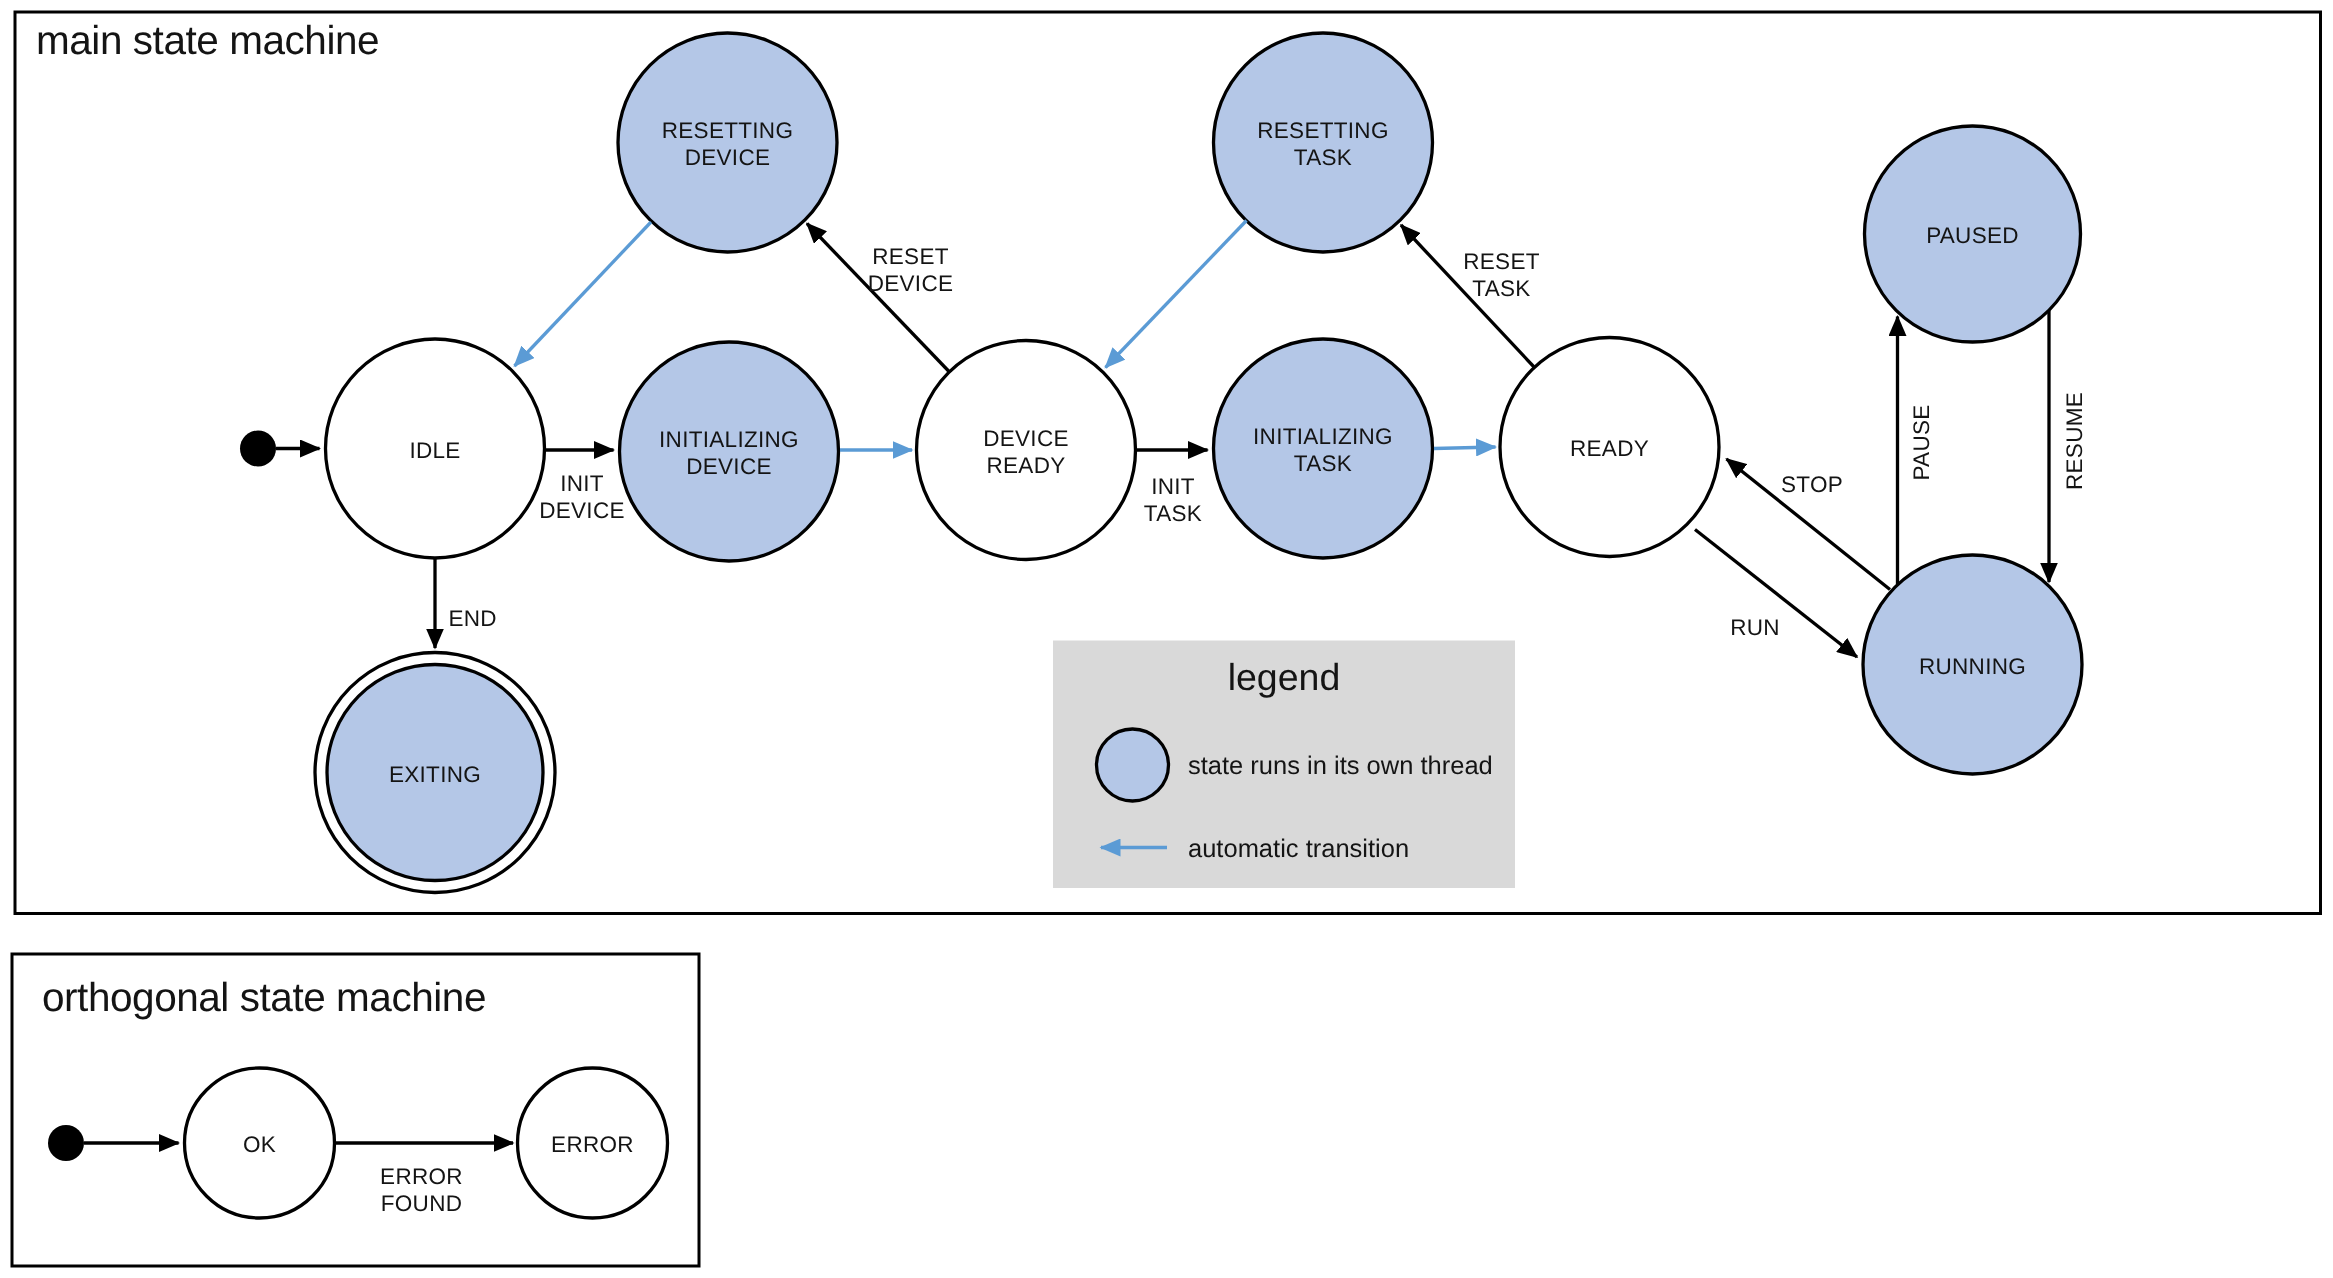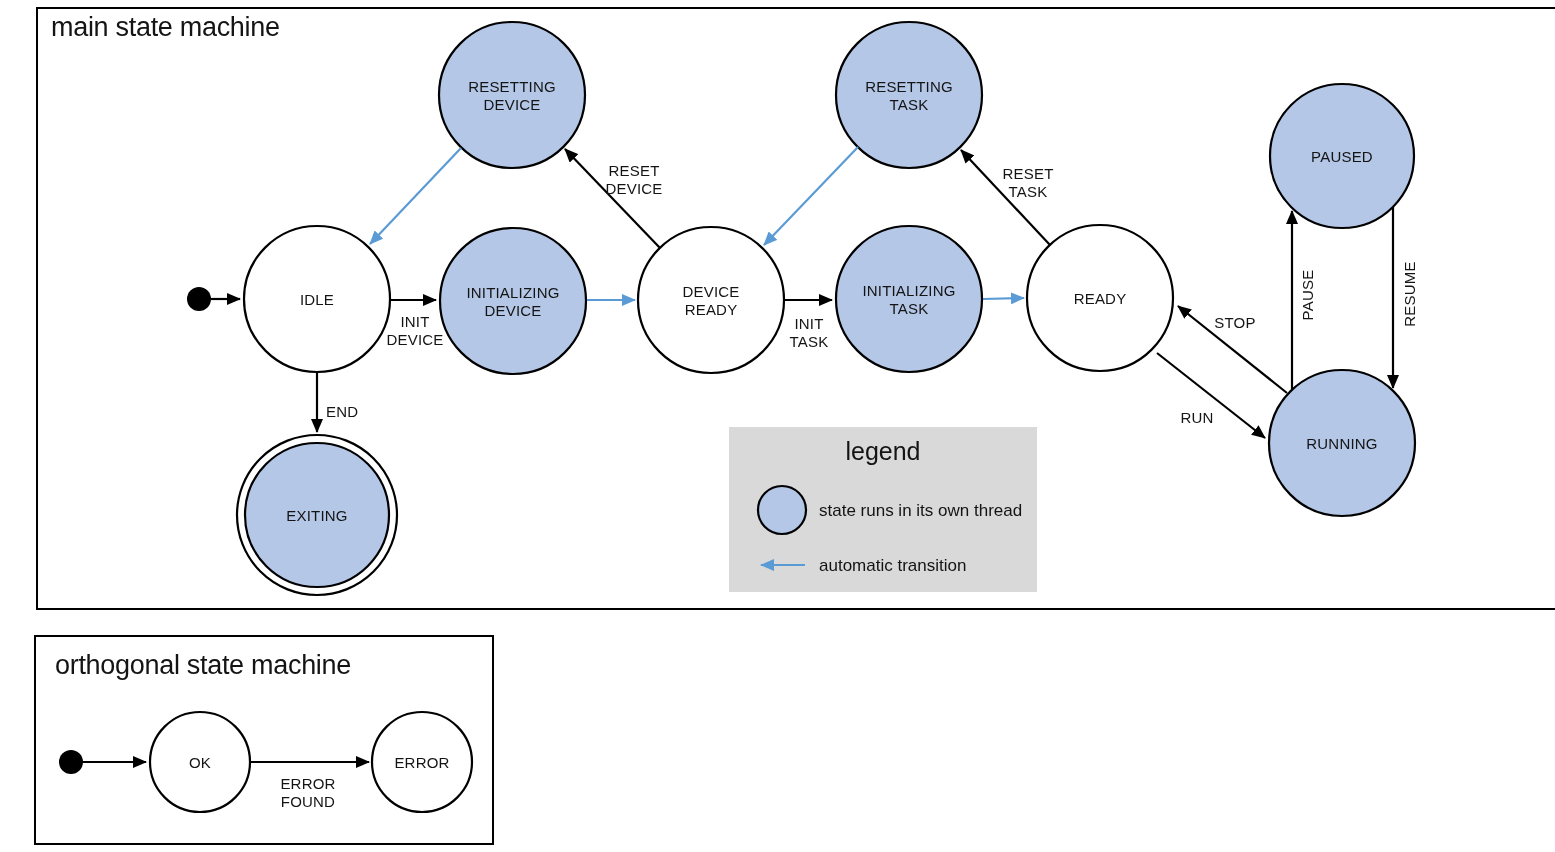--- a/index.html
+++ b/index.html
@@ -2,21 +2,20 @@
 <html><head>
 <meta charset="utf-8">
 <style>
   html, body { margin: 0; padding: 0; background: #ffffff; }
   .page {
     position: relative;
     width: 1261px;
     height: 852px;
     background: #ffffff;
     font-family: "Liberation Sans", sans-serif;
-    margin-left: 27px;
   }
   svg { display: block; }
   svg text {
     font-family: "Liberation Sans", sans-serif;
     fill: #141414;
   }
   .frame { fill: none; stroke: #000000; stroke-width: 2; }
   .box-title { font-size: 27px; letter-spacing: -0.3px; }
   .state-circle { fill: #ffffff; stroke: #000000; stroke-width: 2.2; }
   .state-thread { fill: #b4c7e7; }

